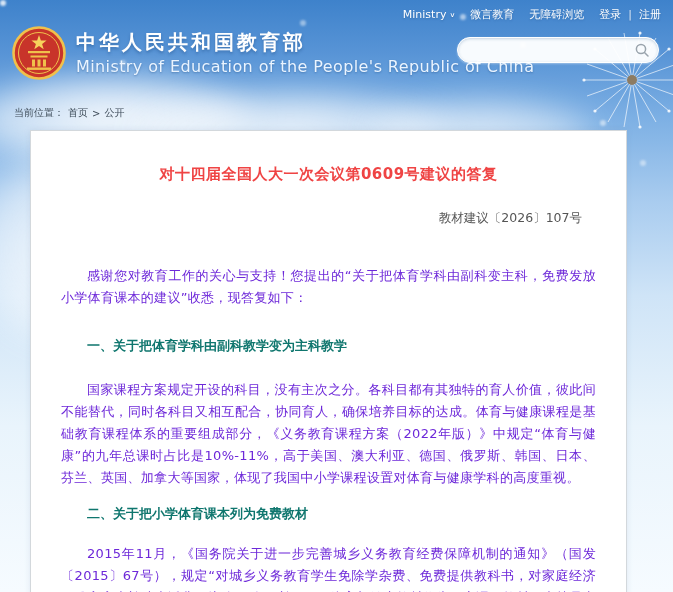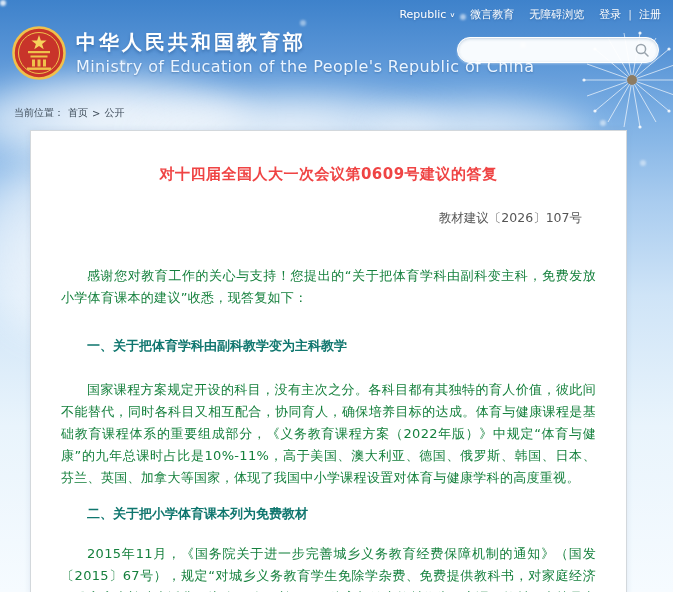--- a/index.html
+++ b/index.html
@@ -56,21 +56,21 @@
   .breadcrumb .crumb { cursor:pointer; }
 
   
   .card { position:absolute; left:30px; top:130px; width:597px; height:480px;
     background:#fff; border:1px solid #d3d8dc; box-shadow:0 0 6px rgba(120,150,180,.18);
     padding:34px 30px 0 30px; color:#4c4c4c; }
   .doc-title { text-align:center; font-size:15px; font-weight:bold; color:#ef4444;
     letter-spacing:.5px; }
   .doc-number { text-align:right; font-size:12.5px; color:#555; margin-top:26px;
     padding-right:14px; }
-  .para { font-size:13px; line-height:22px; text-indent:2em; color:#15803d;
+  .para { font-size:13px; line-height:22px; text-indent:2em; color:#6d28d9;
     letter-spacing:.3px; text-align:justify; }
   .para.body1 { margin-top:38px; }
   .heading { font-size:13px; font-weight:bold; color:#0f766e; text-indent:2em; }
   .heading.h1 { margin-top:28px; }
   .para.body2 { margin-top:24px; }
   .heading.h2 { margin-top:16px; }
   .para.body3 { margin-top:20px; }
 </style>
 </head>
 <body>
@@ -109,21 +109,21 @@
     <circle cx="38" cy="93" r="1.6"></circle>
       <circle cx="27" cy="62" r="1.6"></circle>
       <circle cx="38" cy="31" r="1.6"></circle>
     <circle cx="83" cy="15" r="1.6"></circle>
       <circle cx="112" cy="31" r="1.6"></circle>
   </g>
   <circle cx="75" cy="62" r="5" fill="#8d7c63"></circle>
 </svg>
 
 <div class="topbar">
-  <span class="item"><span>Republic</span><span class="caret">∨</span></span>
+  <span class="item"><span>Ministry</span><span class="caret">∨</span></span>
   <span class="item">微言教育</span>
   <span class="item">无障碍浏览</span>
   <span class="item">登录</span>
   <span class="divider">|</span>
   <span class="item">注册</span>
 </div>
 
 <div class="header">
   <svg class="emblem" viewBox="0 0 54 54">
     <circle cx="27" cy="27" r="25.5" fill="#c8342a" stroke="#f0c14b" stroke-width="2.6"></circle>

